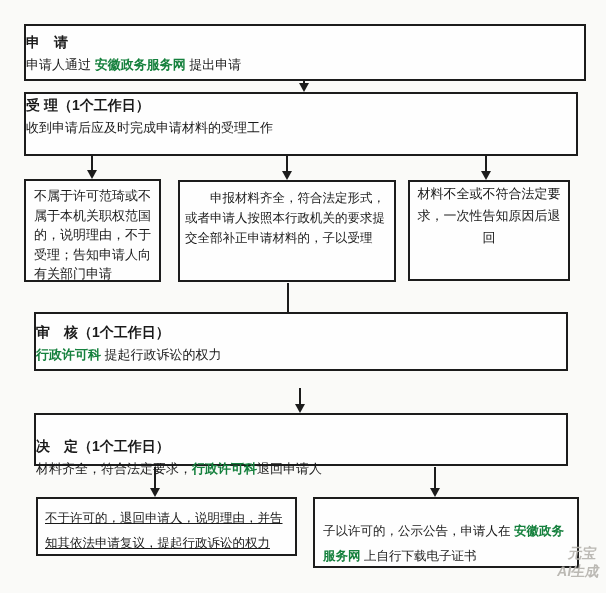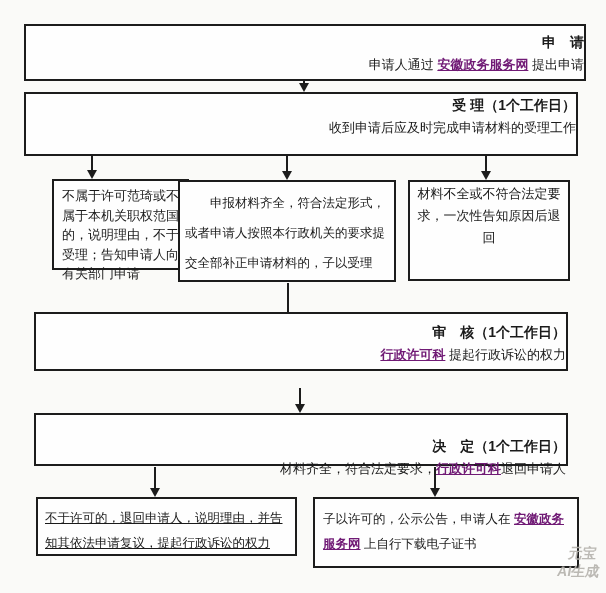--- a/index.html
+++ b/index.html
@@ -12,33 +12,33 @@
   .canvas{
     position:relative;width:606px;height:593px;background:var(--bg);
     font-family:"Liberation Sans",sans-serif;color:var(--text);overflow:hidden;
   }
   .box{
     position:absolute;border:2px solid var(--border);background:#fefefe;
     box-sizing:border-box;
   }
   .title{font-weight:bold;font-size:14px;line-height:22px;}
   .desc{font-size:13px;line-height:23px;}
-  .b{font-weight:bold;color:#701a75;text-decoration:underline;}
-  .center{text-align:right;}
+  .b{font-weight:bold;color:#15803d;}
+  .center{text-align:left;}
   
   .boxA{left:24px;top:24px;width:562px;height:57px;padding-top:5px;}
   .boxB{left:24px;top:92px;width:554px;height:64px;}
-  .boxC1{left:24px;top:179px;width:137px;height:91px;font-size:13px;line-height:19.5px;padding:5px 8px;margin-left:28px;}
-  .boxC2{left:178px;top:180px;width:218px;height:102px;font-size:12.5px;line-height:30px;padding:6px 5px;}
+  .boxC1{left:24px;top:179px;width:137px;height:103px;font-size:13px;line-height:19.5px;padding:5px 8px;}
+  .boxC2{left:178px;top:180px;width:218px;height:102px;font-size:12.5px;line-height:20px;padding:6px 5px;}
   .boxC2 .indent{text-indent:2em;}
   .boxC3{left:408px;top:180px;width:162px;height:101px;font-size:13px;line-height:22px;padding:1px 7px;text-align:center;}
   .boxD{left:34px;top:312px;width:534px;height:59px;padding-top:7px;}
   .boxE{left:34px;top:413px;width:534px;height:53px;padding-top:20px;}
   .boxF1{left:36px;top:497px;width:261px;height:59px;font-size:12.5px;line-height:25px;padding:7px 7px;text-decoration:underline;}
-  .boxF2{left:313px;top:497px;width:266px;height:71px;font-size:12.5px;line-height:25px;padding:8px 8px;}
+  .boxF2{left:313px;top:497px;width:266px;height:71px;font-size:12.5px;line-height:25px;padding:20px 8px;}
   
   .arrow{position:absolute;width:2px;background:var(--border);}
   .arrow::after{
     content:"";position:absolute;left:-4px;top:100%;width:0;height:0;
     border-left:5px solid transparent;border-right:5px solid transparent;
     border-top:9px solid var(--border);
   }
   .a1{left:303px;top:80px;height:3px;}
   .a2{left:91px;top:156px;height:14px;}
   .a3{left:286px;top:156px;height:15px;}

